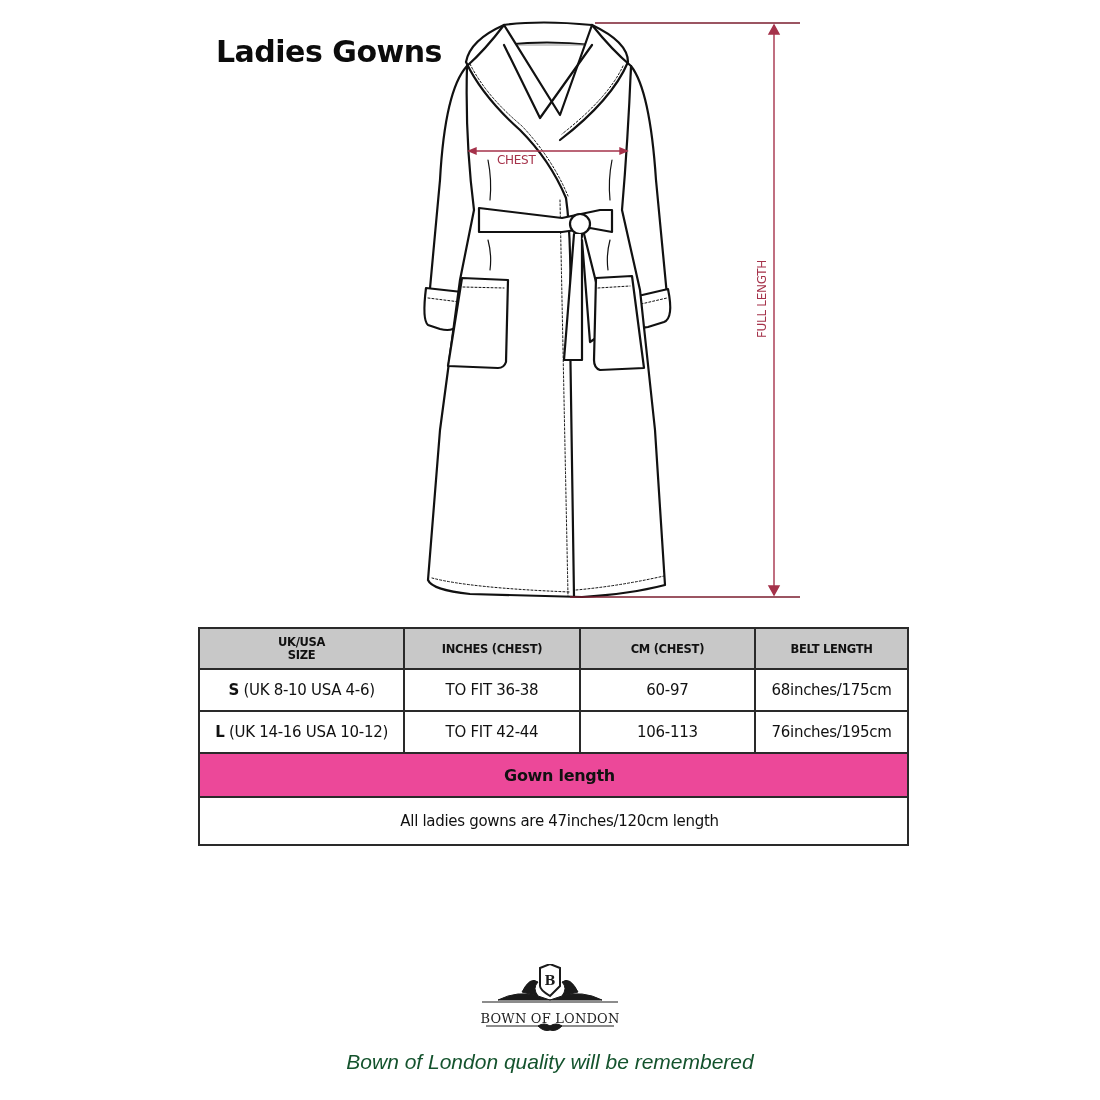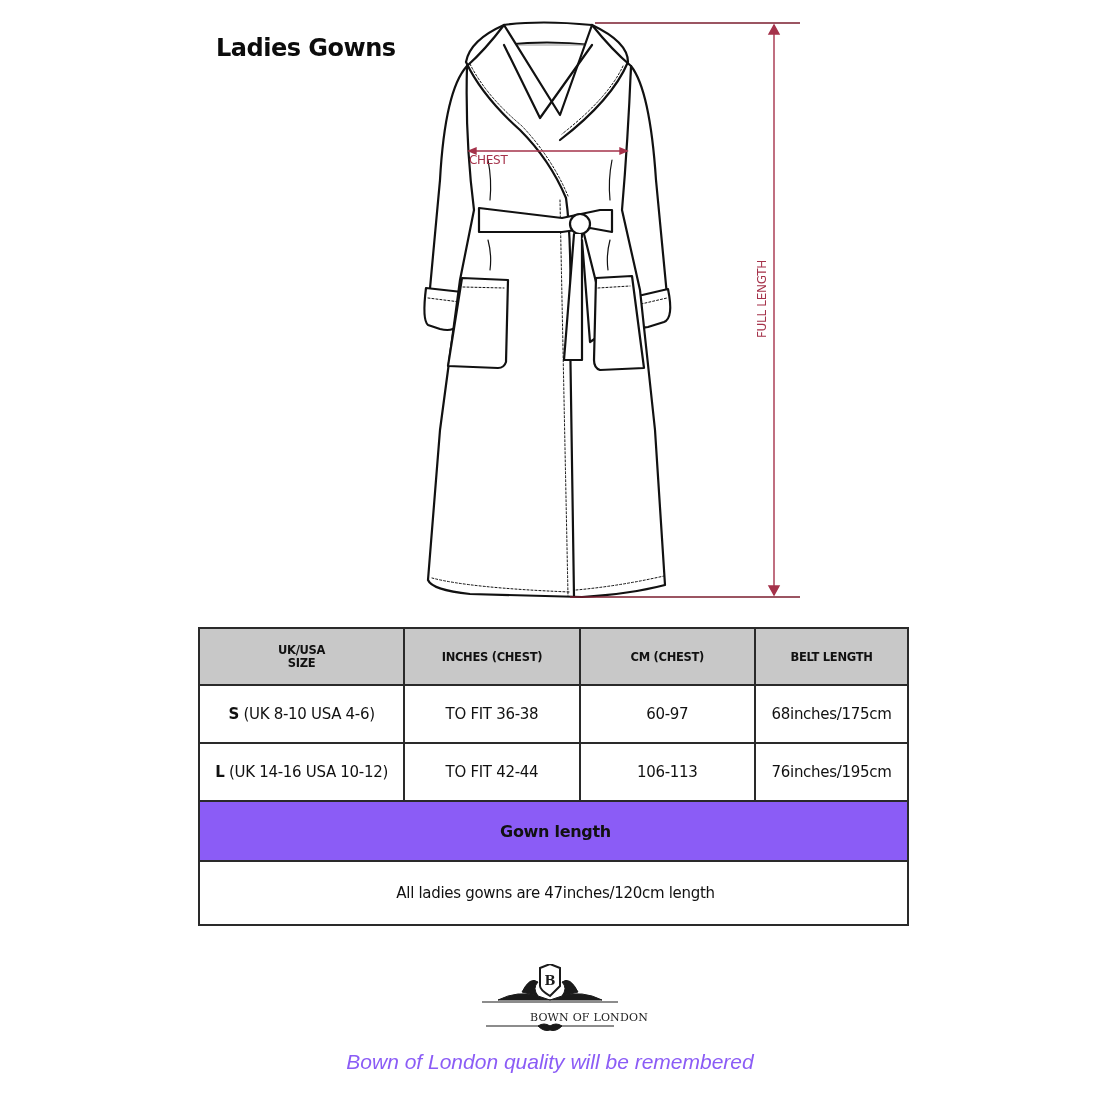--- a/index.html
+++ b/index.html
@@ -1,40 +1,40 @@
 <!DOCTYPE html>
 <html><head>
 <meta charset="utf-8">
 <style>
   html, body { margin: 0; padding: 0; }
   body { width: 1100px; height: 1100px; background: #ffffff; position: relative; overflow: hidden;
          font-family: "DejaVu Sans", sans-serif; color: #111; }
-  .title { position: absolute; left: 216px; top: 34px; font-size: 24px; font-weight: bold;
+  .title { position: absolute; left: 216px; top: 34px; font-size: 30px; font-weight: bold;
            font-family: "DejaVu Sans", sans-serif; letter-spacing: -0.5px; color: #0c0c0c; }
   .diagram { position: absolute; left: 0; top: 0; width: 1100px; height: 620px; }
-  .chest-label { position: absolute; left: 469px; top: 153px; font-size: 12px; color: #a5324a;
+  .chest-label { position: absolute; left: 497px; top: 153px; font-size: 12px; color: #a5324a;
                  font-family: "DejaVu Sans", sans-serif; letter-spacing: -0.3px; }
   .length-label { position: absolute; left: 712px; top: 292px; width: 100px; text-align: center;
                   font-size: 12px; color: #a5324a; transform: rotate(-90deg); transform-origin: 50% 50%;
                   font-family: "DejaVu Sans", sans-serif; letter-spacing: -0.3px; }
   table.size { position: absolute; left: 198px; top: 627px; width: 711px; border-collapse: collapse;
                font-family: "DejaVu Sans", sans-serif; }
-  table.size td, table.size th { border: 2px solid #2a2a2a; padding: 12px; text-align: center; vertical-align: middle; }
+  table.size td, table.size th { border: 2px solid #2a2a2a; padding: 4px; text-align: center; vertical-align: middle; }
   table.size th { background: #c8c8c8; font-size: 11.5px; font-weight: bold; height: 31px; letter-spacing: -0.3px; }
   table.size th.size-col { line-height: 13px; }
   table.size td { font-size: 15px; height: 32px; letter-spacing: -0.3px; margin-top: 47px; }
   table.size td b { font-weight: bold; }
-  .gl-head td { background: #8b5cf6; text-align: center; font-weight: bold; font-size: 16px !important;
+  .gl-head td { background: #ec4899; text-align: center; font-weight: bold; font-size: 16px !important;
                 padding-left: 16px !important; height: 34px !important; }
   .gl-row td { text-align: right; padding-left: 16px !important; height: 38px !important; font-size: 15px !important; }
   .logo { position: absolute; left: 478px; top: 964px; width: 144px; height: 80px; }
-  .logo-text { position: absolute; left: 504px; top: 1011px; width: 144px; text-align: right;
-               font-family: "DejaVu Serif", serif; font-size: 11px; letter-spacing: 0.2px; color: #222; }
+  .logo-text { position: absolute; left: 478px; top: 1011px; width: 144px; text-align: center;
+               font-family: "DejaVu Serif", serif; font-size: 13px; letter-spacing: 0.2px; color: #222; }
   .tagline { position: absolute; left: 0; top: 1049px; width: 1100px; text-align: center;
-             font-family: "Liberation Sans", sans-serif; font-style: italic; font-size: 21px; line-height: 26px; color: #8b5cf6; }
+             font-family: "Liberation Sans", sans-serif; font-style: italic; font-size: 21px; line-height: 26px; color: #14532d; }
 </style>
 </head>
 <body>
 
 <div class="title">Ladies Gowns</div>
 
 <svg class="diagram" viewBox="0 0 1100 620" xmlns="http://www.w3.org/2000/svg">
   <g fill="none" stroke="#111" stroke-width="2.2" stroke-linejoin="round" stroke-linecap="round">
 
     <path d="M504 25 Q540 20 592 25 Q598 34 592 45 Q546 40 504 45 Q498 34 504 25 Z" fill="#fff"></path>

